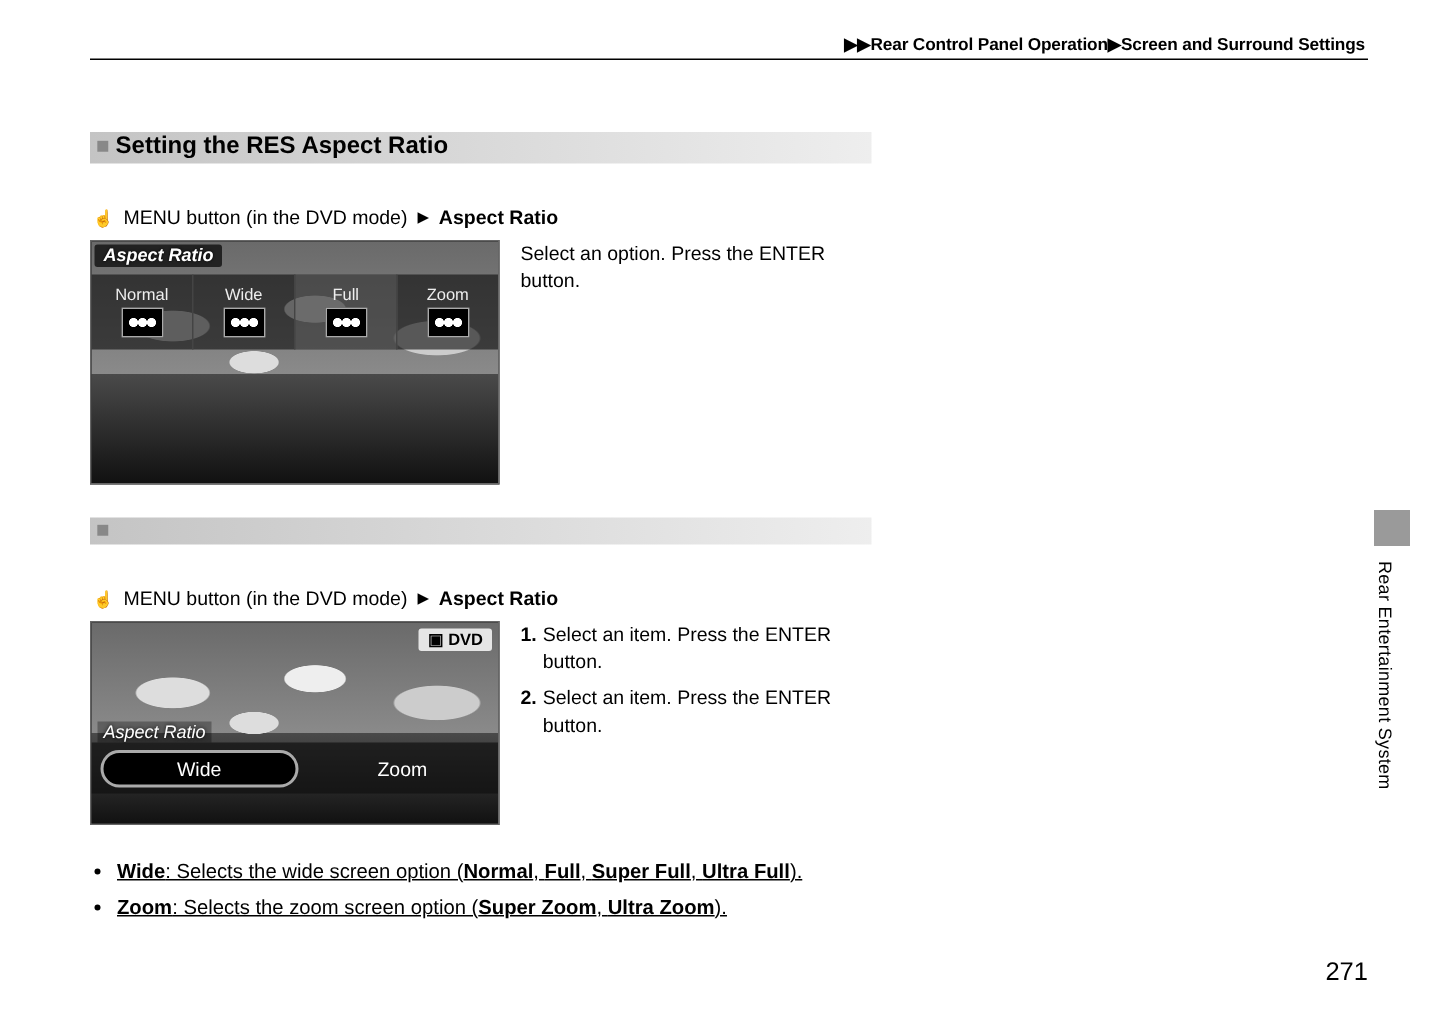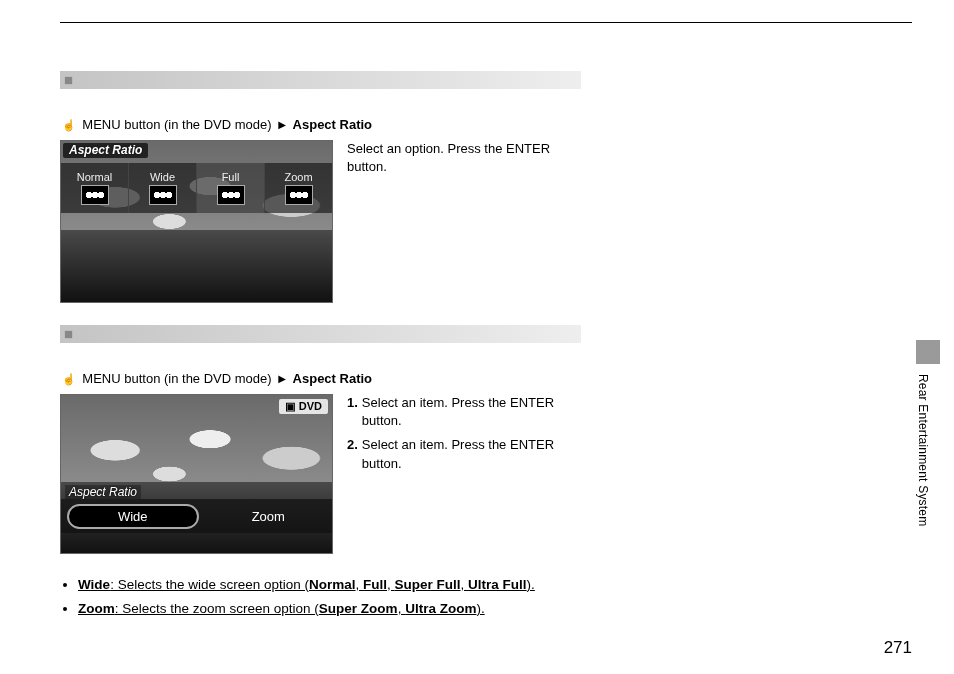--- a/index.html
+++ b/index.html
@@ -90,21 +90,21 @@
   .ar-opt .icon{
     width:28px;height:20px;border:1px solid #aaa;margin-top:2px;position:relative;background:#000;
   }
   .ar-opt .icon::before{
     content:"";position:absolute;top:3px;left:3px;right:3px;bottom:3px;
     background:radial-gradient(circle 3px at 20% 50%,#fff 99%,transparent),
                radial-gradient(circle 3px at 50% 50%,#fff 99%,transparent),
                radial-gradient(circle 3px at 80% 50%,#fff 99%,transparent);
   }
   
-  .screenshot.wide { height: 160px; }
+  .screenshot.wide { height: 136px; }
   .dvd-badge {
     position:absolute; top:4px; right:4px;
     background:#e5e5e5; color:#000; font-size:11px; font-weight:700;
     padding:1px 6px; border-radius:2px;
   }
   .ar-band2 {
     position:absolute; bottom:20px; left:0; right:0; height:34px;
     background:rgba(15,15,15,0.7);
     display:flex; align-items:center;
   }
@@ -148,24 +148,28 @@
     bottom: 16px;
     font-size: 17px;
     font-weight:400;
     text-align:right;
   }
 </style>
 </head>
 <body>
 
 <div class="page">
+  <div class="breadcrumb-row">
+    <span>▶▶</span><span>Rear Control Panel Operation</span><span>▶</span><span>Screen and Surround Settings</span>
+  </div>
   <hr class="hr-top">
 
   <div class="section-header">
     <span class="sq">■</span>
+    <span>Setting the RES Aspect Ratio</span>
   </div>
   <div class="nav-line">
     <span class="hand">☝</span>
     <span>MENU button (in the DVD mode)</span>
     <span class="tri">▶</span>
     <span class="bold">Aspect Ratio</span>
   </div>
   <div class="content-row">
     <div class="screenshot">
       <div class="sky"></div>

